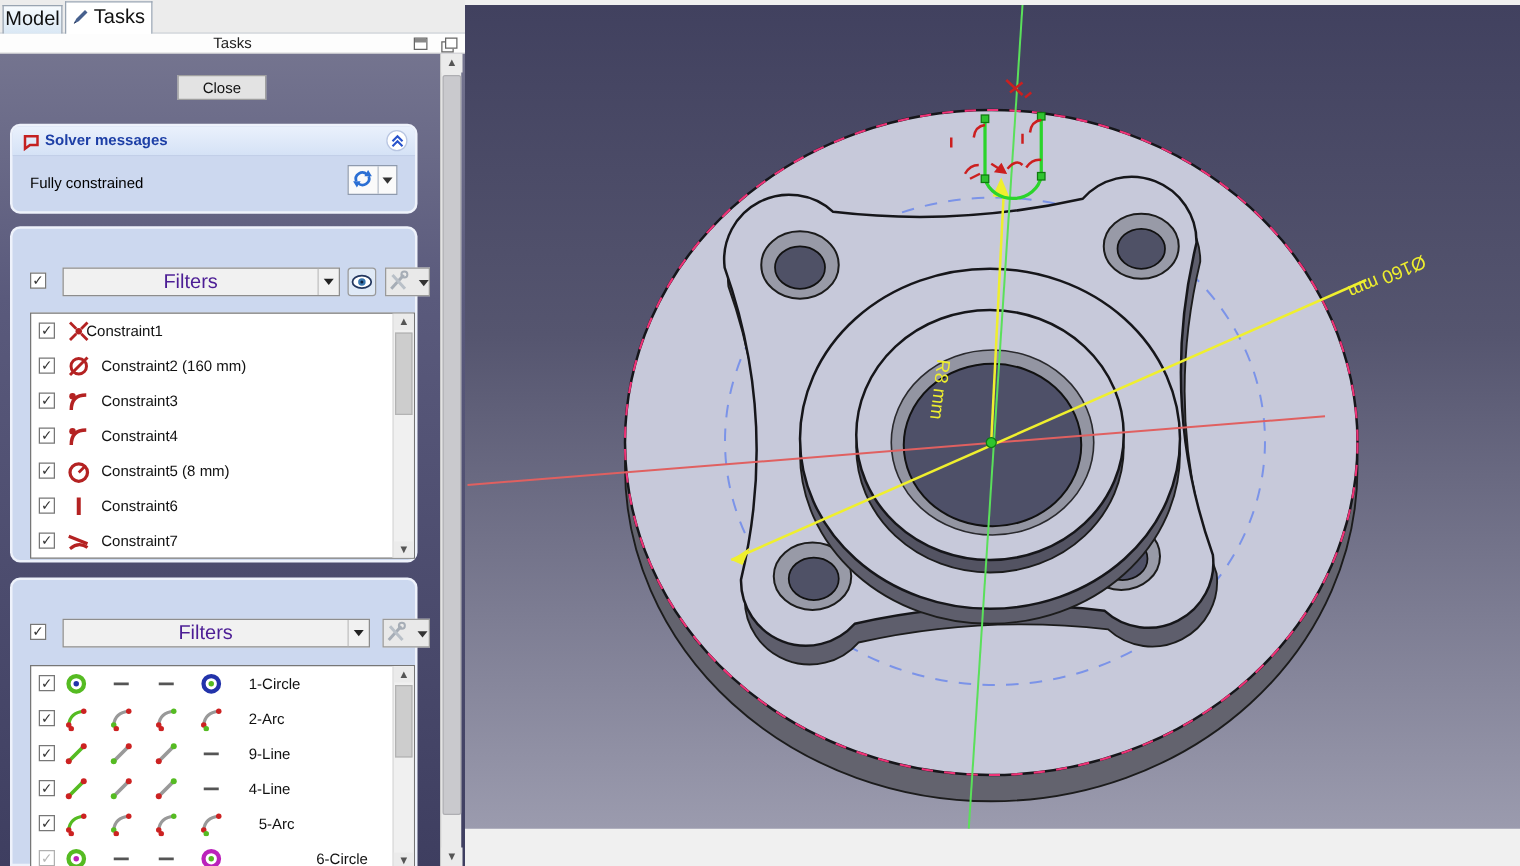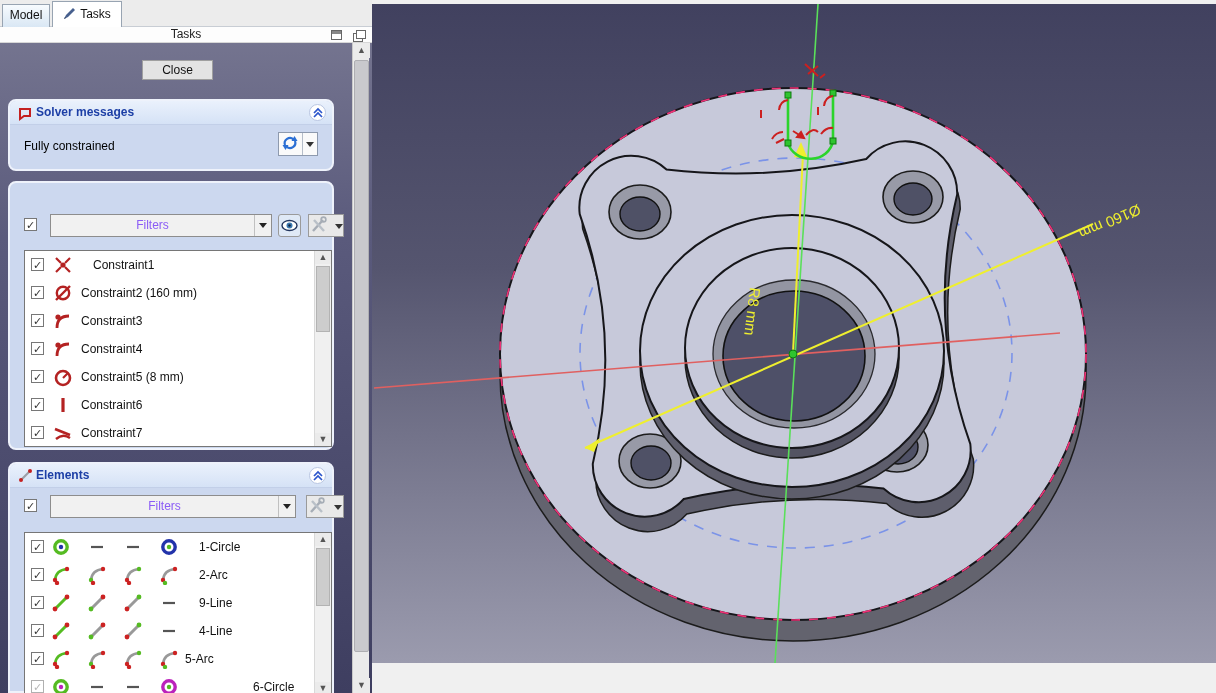--- a/index.html
+++ b/index.html
@@ -1,21 +1,21 @@
 <!DOCTYPE html>
 <html><head>
 <meta charset="utf-8">
 <style>
   * { margin:0; padding:0; box-sizing:border-box; }
   html,body { width:1216px; height:693px; overflow:hidden; font-family:"Liberation Sans", sans-serif; background:#f0f0f0; }
 
   
   #tasks-panel { position:absolute; left:0; top:0; width:372px; height:693px; }
   #tab-bar { position:absolute; left:0; top:0; width:372px; height:27px; background:#ececec; border-bottom:1px solid #c8cdd4; }
-  .top-tab { position:absolute; font-size:12px; color:#111; text-align:center; border:1px solid #98a4b2; border-bottom:none; }
+  .top-tab { position:absolute; font-size:16px; color:#111; text-align:center; border:1px solid #98a4b2; border-bottom:none; }
   #tab-model { left:2px; top:4px; width:48px; height:23px; line-height:21px; background:linear-gradient(#f7fbfe,#d9e7f4); }
   #tab-tasks { left:52px; top:1px; width:70px; height:27px; line-height:24px; background:#ffffff; font-weight:400; }
   #tab-tasks .pencil { display:inline-block; vertical-align:-2px; margin-right:4px; }
   #panel-titlebar { position:absolute; left:0; top:27px; width:372px; height:16px; background:#fdfdfd; border-bottom:1px solid #d7d7d7; font-size:12px; text-align:center; line-height:15px; color:#222; }
   .win-ico { position:absolute; top:3px; width:11px; height:10px; border:1px solid #666; background:#fff; }
   .win-ico.bar::before { content:""; position:absolute; left:0; top:0; right:0; height:3px; background:#888; }
   .win-ico.pop { border:none; background:none; }
   .win-ico.pop::before { content:""; position:absolute; left:0; top:3px; width:8px; height:7px; border:1px solid #666; }
   .win-ico.pop::after  { content:""; position:absolute; left:3px; top:0; width:8px; height:7px; border:1px solid #666; background:#fff; }
 
@@ -43,21 +43,21 @@
   #refresh-btn .dd { width:14px; height:22px; position:relative; }
   .dd-arrow { position:absolute; left:3px; top:9px; width:0; height:0; border-left:4px solid transparent; border-right:4px solid transparent; border-top:5px solid #333; }
 
   #sec-constraints { top:138px; height:269px; }
   #sec-elements { top:419px; height:231px; border-radius:8px 8px 0 0; }
 
   .filter-row { position:absolute; left:0; top:31px; width:338px; height:24px; }
   .cb { display:inline-block; width:13px; height:13px; background:#fff; border:1px solid #777; font-size:11px; line-height:12px; text-align:center; color:#333; }
   .cb.dis { color:#b5b5b5; border-color:#b0b0b0; }
   .filter-cb { position:absolute; left:14px; top:4px; }
-  .combo { position:absolute; top:0; height:23px; background:#f1f1f1; border:1px solid #8d8d8d; font-size:12px; color:#8b5cf6; }
+  .combo { position:absolute; top:0; height:23px; background:#f1f1f1; border:1px solid #8d8d8d; font-size:16px; color:#4c1d95; }
   .combo .lbl { position:absolute; left:0; right:17px; top:0; bottom:0; text-align:center; line-height:21px; }
   .combo .arr { position:absolute; right:0; top:0; width:17px; height:21px; border-left:1px solid #c0c0c0; }
   .combo .arr::after { content:""; position:absolute; left:4px; top:8px; border-left:4px solid transparent; border-right:4px solid transparent; border-top:5px solid #222; }
   .tool-btn { position:absolute; top:0; height:23px; background:#e9e9e9; border:1px solid #9a9a9a; }
 
   .list { position:absolute; left:14px; width:308px; background:#fff; border:1px solid #767676; }
   .row { position:relative; height:28px; }
   .row .cb { position:absolute; left:6px; top:7px; }
   .row .label { position:absolute; font-size:12px; color:#111; top:7px; }
   .in-scroll { position:absolute; right:0; top:0; width:17px; height:100%; background:#f0f0f0; border-left:1px solid #d9d9d9; }
@@ -160,21 +160,21 @@
             <span class="cb">✓</span>
             <span style="position:absolute;left:28px;top:4px;"><svg width="20" height="20" viewBox="0 0 20 20">
                 <g stroke="#b42222" stroke-width="2.2">
                   <line x1="3" y1="3" x2="8" y2="8"></line>
                   <line x1="17" y1="3" x2="12" y2="8"></line>
                   <line x1="3" y1="17" x2="8" y2="12"></line>
                   <line x1="17" y1="17" x2="12" y2="12"></line>
                 </g>
                 <circle cx="10" cy="10" r="2.6" fill="#b42222"></circle>
               </svg></span>
-            <span class="label" style="left:68px;text-align:center;">Constraint1</span>
+            <span class="label" style="left:44px;text-align:center;">Constraint1</span>
           </div>
           <div class="row">
             <span class="cb">✓</span>
             <span style="position:absolute;left:28px;top:4px;"><svg width="20" height="20" viewBox="0 0 20 20">
                 <circle cx="10" cy="10" r="6.2" fill="none" stroke="#b42222" stroke-width="2.4"></circle>
                 <line x1="3" y1="17" x2="17" y2="3" stroke="#b42222" stroke-width="2.4"></line>
               </svg></span>
             <span class="label" style="left:56px;">Constraint2 (160 mm)</span>
           </div>
           <div class="row">
@@ -218,36 +218,20 @@
           </div>
           <div class="in-scroll">
           <div class="sb-btn" style="top:0; height:13px; line-height:13px; width:16px;">▲</div>
           <div class="in-thumb" style="top:15px; height:66px;"></div>
           <div class="sb-btn" style="bottom:0; height:13px; line-height:13px; width:16px;">▼</div>
         </div>
       </div>
     </div>
 
     <div id="sec-elements" class="section">
-      <div class="sec-head">
-        <span class="sec-ico">
-          <svg width="17" height="17" viewBox="0 0 17 17">
-              <line x1="4" y1="13" x2="13" y2="4" stroke="#9aa0a8" stroke-width="2.2"></line>
-              <circle cx="4" cy="13" r="2" fill="#c42020"></circle>
-              <circle cx="13" cy="4" r="2" fill="#c42020"></circle>
-            </svg>
-        </span>
-        <span class="sec-title">Elements</span>
-        <span class="collapse">
-          <svg width="12" height="12" viewBox="0 0 12 12">
-              <polyline points="2,6 6,2 10,6" fill="none" stroke="#2b55cc" stroke-width="1.7"></polyline>
-              <polyline points="2,10 6,6 10,10" fill="none" stroke="#2b55cc" stroke-width="1.7"></polyline>
-            </svg>
-        </span>
-      </div>
       <div class="filter-row">
         <span class="cb filter-cb">✓</span>
         <div class="combo" style="left:40px; width:246px;">
           <span class="lbl">Filters</span>
             <span class="arr"></span>
         </div>
         <div class="tool-btn" style="left:296px; width:38px;">
           <svg width="20" height="21" viewBox="0 0 20 21">
               <line x1="4" y1="16" x2="14" y2="5" stroke="#a6adb6" stroke-width="2.4"></line>
               <circle cx="14.5" cy="4.5" r="2.4" fill="none" stroke="#a6adb6" stroke-width="1.6"></circle>
@@ -366,21 +350,21 @@
                 <circle cx="4" cy="15" r="2.2" fill="#cc2222"></circle>
                 <circle cx="16" cy="4" r="2.2" fill="#55bb22"></circle>
                 <circle cx="6" cy="18" r="2.2" fill="#cc2222"></circle>
               </svg></span>
             <span style="position:absolute;left:134px;top:4px;"><svg width="20" height="20" viewBox="0 0 20 20">
                 <path d="M4 15 Q5 5 16 4" fill="none" stroke="#999" stroke-width="2.6"></path>
                 <circle cx="4" cy="15" r="2.2" fill="#cc2222"></circle>
                 <circle cx="16" cy="4" r="2.2" fill="#cc2222"></circle>
                 <circle cx="6" cy="18" r="2.2" fill="#55bb22"></circle>
               </svg></span>
-            <span class="label" style="left:160px;">5-Arc</span>
+            <span class="label" style="left:182px;">5-Arc</span>
           </div>
           <div class="row">
             <span class="cb dis">✓</span>
             <span style="position:absolute;left:26px;top:4px;"><svg width="20" height="20" viewBox="0 0 20 20">
                 <circle cx="10" cy="10" r="6.2" fill="none" stroke="#55bb22" stroke-width="3.4"></circle>
                 <circle cx="10" cy="10" r="2.2" fill="#bb22bb"></circle>
               </svg></span>
             <span style="position:absolute;left:62px;top:4px;"><svg width="20" height="20" viewBox="0 0 20 20">
                 <line x1="4" y1="10" x2="16" y2="10" stroke="#555" stroke-width="2.2"></line>
               </svg></span>

